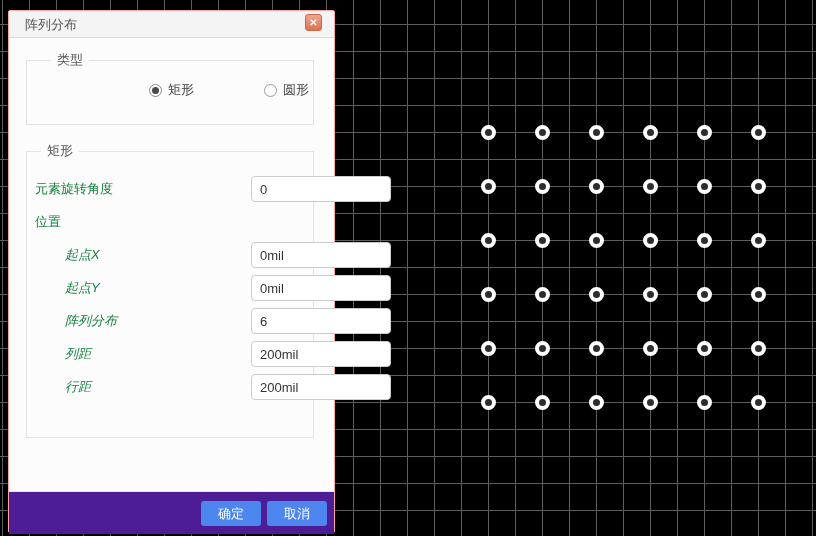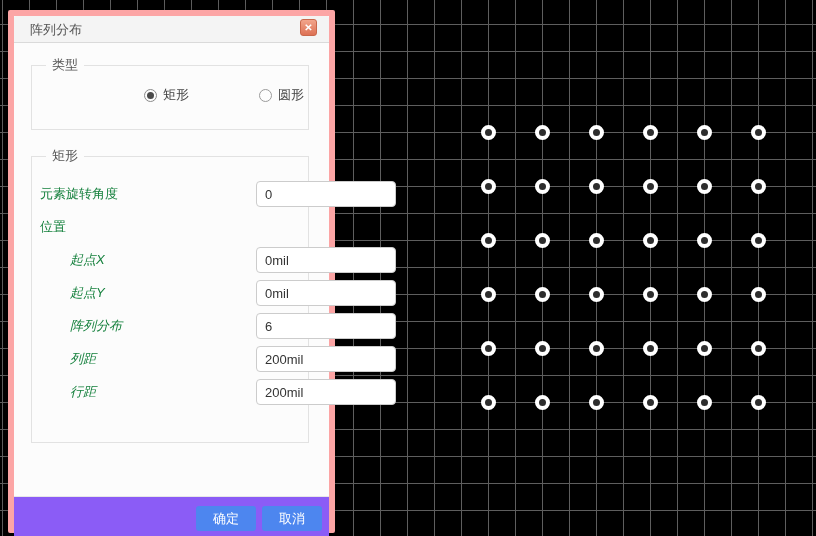--- a/index.html
+++ b/index.html
@@ -17,41 +17,41 @@
     background-position:2px 24px;
   }
   .pad {
     position:absolute; width:15px; height:15px; border-radius:50%;
     border:4px solid #fff; background:#2d2d2d;
   }
 
   
   .dialog {
     position:absolute; left:8px; top:10px; width:327px; height:523px;
-    background:#fcfcfc; border:6px solid #fca5a5; border-radius:2px;
+    background:#fcfcfc; border:1px solid #fca5a5; border-radius:2px;
     box-shadow:0 1px 6px rgba(0,0,0,0.35);
   }
   .titlebar {
     position:relative; height:27px; background:#f4f4f4;
     border-bottom:1px solid #dadada; border-radius:2px 2px 0 0;
   }
   .title {
     position:absolute; left:16px; top:0; line-height:27px;
     font-size:13px; color:#555;
   }
   .close-btn {
     position:absolute; right:12px; top:3px; width:17px; height:17px;
     border-radius:3px; border:1px solid #c9674b;
     background:linear-gradient(#f2a58c, #dd7154);
     color:#fff; font-size:10px; font-weight:bold;
     text-align:center; line-height:15px; cursor:pointer;
   }
 
   fieldset {
-    border:1px solid #e2e2e2; margin:0 20px 0 17px; padding:12px 0 25px 0;
+    border:1px solid #e2e2e2; margin:0 20px 0 17px; padding:12px 0 25px 10px;
   }
   legend {
     margin-left:14px; padding:0 6px; font-size:13px; color:#555;
   }
   .fs-type { margin-top:13px; }
   .fs-rect { margin-top:17px; padding:16px 0 22px 0; }
 
   .radio-row { display:flex; padding-left:112px; gap:70px; }
   .radio-opt { display:flex; align-items:center; gap:6px; cursor:pointer; }
   .radio-circle {
@@ -78,21 +78,21 @@
     padding:0 8px; outline:none;
   }
   .row .select {
     display:flex; align-items:center; justify-content:space-between;
     cursor:pointer;
   }
   .row .select .arrow { font-size:8px; color:#222; }
 
   .footer {
     position:absolute; left:0; top:480px; width:100%; height:43px;
-    border-top:1px solid #e7e7e7; background:#8b5cf6;
+    border-top:1px solid #e7e7e7; background:#4c1d95;
     display:flex; justify-content:flex-end; align-items:flex-start;
     padding:9px 7px 0 0; gap:6px;
   }
   .btn {
     height:25px; padding:0 17px; border:none; border-radius:3px;
     background:#4d86ef; color:#fff; font-size:13px; cursor:pointer;
     font-family:"Liberation Sans", sans-serif;
   }
 </style>
 </head>

